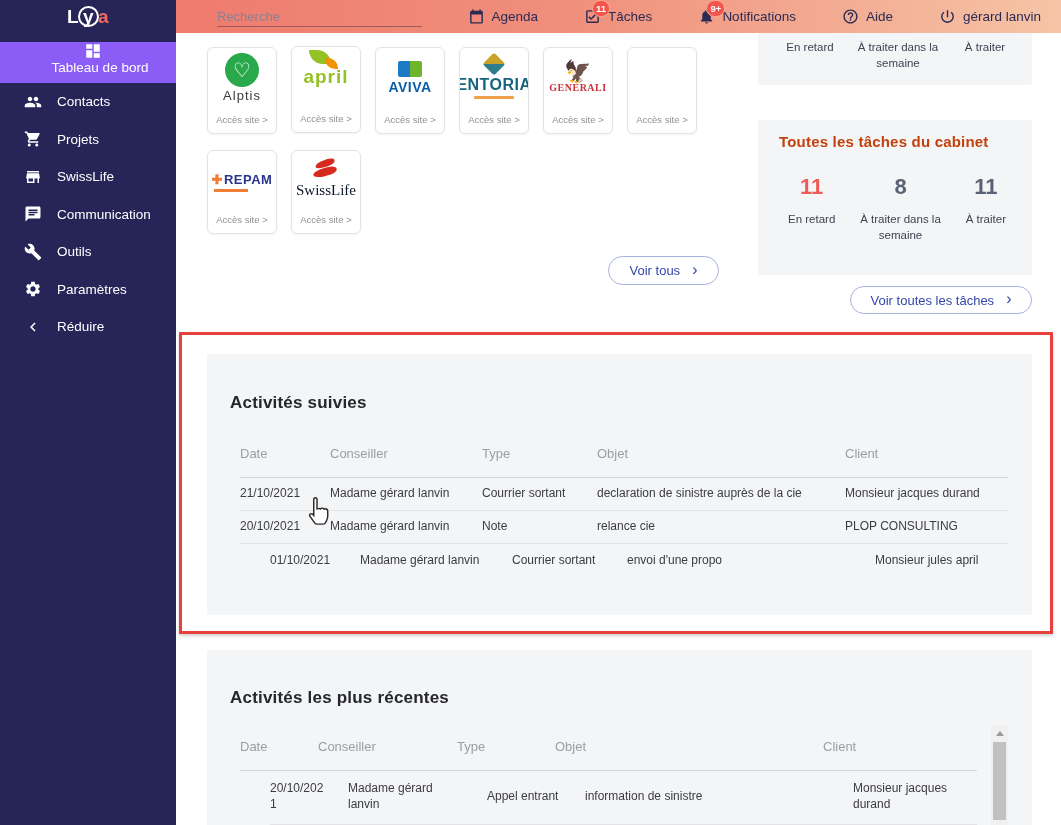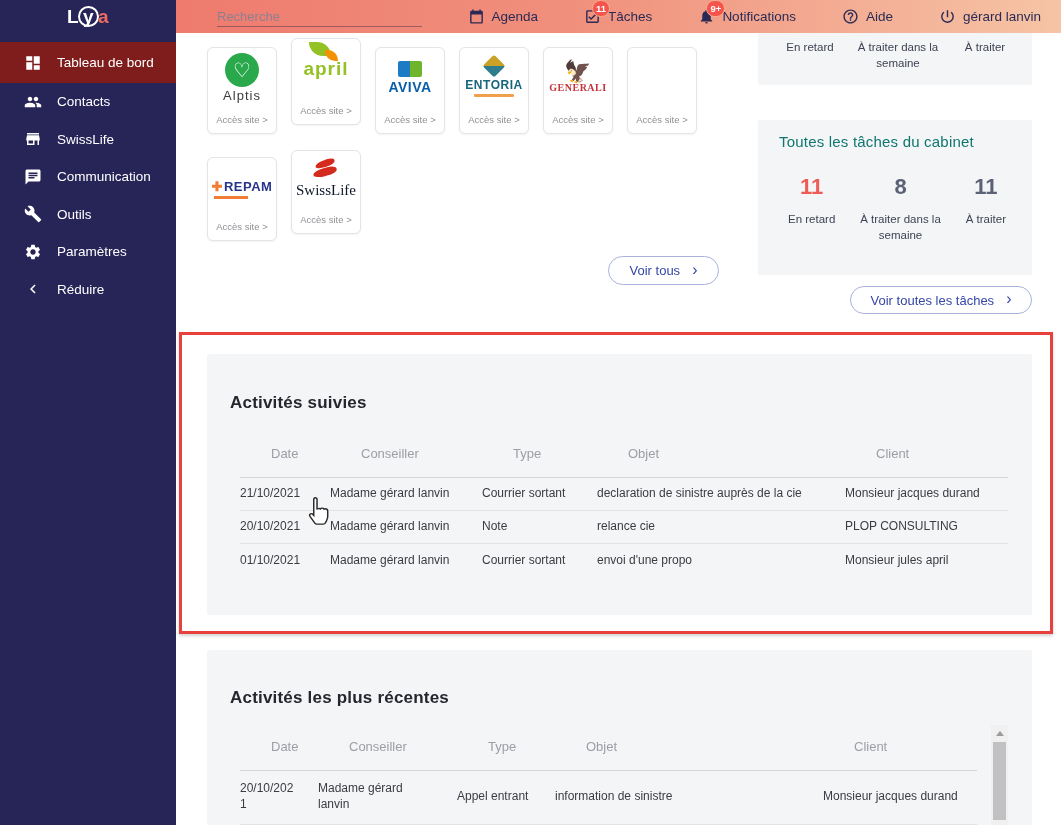--- a/index.html
+++ b/index.html
@@ -9,21 +9,21 @@
 
   
   .sidebar { position:absolute; left:0; top:0; width:176px; height:825px; background:#272457; z-index:5; }
   .logo-block { height:33px; display:flex; align-items:center; justify-content:center; }
   .logo { display:flex; align-items:center; font-size:19px; font-weight:700; letter-spacing:.5px; }
   .logo .l1 { color:#fff; }
   .logo .ycirc { width:21px; height:21px; border:2px solid #fff; border-radius:50%; display:flex; align-items:center; justify-content:center; color:#fff; margin:0 -1px; }
   .logo .l3 { color:#ef6a5f; }
   .nav { margin-top:9px; }
   .nav-item { display:flex; align-items:center; height:37.5px; padding-left:24px; color:#fff; font-size:13.5px; cursor:pointer; }
-  .nav-item.active { background:#7f1d1d; height:41px; }
+  .nav-item.active { background:#8b5cf6; height:41px;flex-direction:column; }
   .nav-item .nicon { width:18px; height:18px; margin-right:15px; flex:0 0 18px; display:flex; }
   .nav-item .nicon svg { width:18px; height:18px; fill:#fff; }
 
   
   .header { position:absolute; left:176px; top:0; width:885px; height:33px;
             background:linear-gradient(90deg,#ee7b6e 0%, #f0907c 45%, #f6c4a6 100%);
             display:flex; align-items:center; z-index:4; }
   .search-wrap { margin-left:41px; width:205px; }
   .search-input { width:100%; background:transparent; border:none; border-bottom:1px solid rgba(60,40,70,.45);
                   font-size:13px; color:#3b3658; padding:2px 0; outline:none; font-family:"Liberation Sans",sans-serif;}
@@ -44,21 +44,21 @@
   .lg-alptis-circle { width:34px; height:34px; border-radius:50%; background:#2aa94c; color:#fff; font-size:20px; display:flex; align-items:center; justify-content:center; }
   .lg-alptis-text { font-size:13px; color:#3a3a3a; letter-spacing:1px; margin-top:1px; }
   .lg-april { color:#94c123; font-size:19px; font-weight:700; letter-spacing:1px; position:relative; }
   .lg-april .leaf { position:absolute; top:-16px; left:6px; width:22px; height:14px; background:#94c123; border-radius:0 14px 0 14px; }
   .lg-april .leaf2 { position:absolute; top:-8px; left:22px; width:13px; height:11px; background:#f39200; border-radius:0 10px 0 10px; }
   .lg-aviva-flag { display:flex; margin-bottom:2px; }
   .lg-aviva-flag i { width:12px; height:16px; background:#1d7ac4; border-radius:2px 0 0 2px; }
   .lg-aviva-flag i+i { background:#6fb52c; border-radius:0 2px 2px 0; }
   .lg-aviva-text { color:#0a5ea8; font-weight:800; font-size:14px; letter-spacing:.5px; }
   .lg-cube { width:16px; height:16px; background:linear-gradient(135deg,#c9a227 50%,#2e7d8c 50%); transform:rotate(45deg); margin-bottom:4px; border-radius:2px; }
-  .lg-entoria-text { color:#17657d; font-weight:800; font-size:12px; letter-spacing:.5px; }
+  .lg-entoria-text { color:#17657d; font-weight:800; font-size:16px; letter-spacing:.5px; }
   .lg-entoria-sub { width:40px; height:3px; background:#f0a04b; margin-top:2px; border-radius:1px; }
   .lg-generali-emblem { color:#c5333c; font-size:22px; line-height:20px; }
   .lg-generali-text { color:#c5333c; font-size:10px; font-weight:700; font-family:"Liberation Serif",serif; letter-spacing:.5px; }
   .lg-henner { width:52px; height:52px; background:#1b3f8f; border-radius:2px; display:flex; align-items:flex-end; justify-content:center; padding-bottom:8px; }
   .lg-henner span { color:#fff; font-size:11px; font-weight:700; }
   .lg-repam { color:#27348b; font-weight:800; font-size:13px; letter-spacing:.5px; position:relative; }
   .lg-repam .plus { color:#f07d36; margin-right:1px; }
   .lg-repam .bar { position:absolute; left:2px; bottom:-5px; width:34px; height:3px; background:#f07d36; }
   .lg-swoosh { width:26px; height:18px; position:relative; margin-bottom:4px; }
   .lg-swoosh i { position:absolute; background:#d52b1e; border-radius:60% 40% 50% 50%; }
@@ -68,40 +68,40 @@
 
   
   .pill-btn { position:absolute; background:#fff; border:1px solid #a9b1dd; border-radius:16px; color:#3546a8;
               font-size:13px; display:flex; align-items:center; justify-content:center; gap:12px; cursor:pointer; }
   .pill-btn .chev { font-size:16px; line-height:1; margin-top:-2px; }
 
   
   .gray-card { position:absolute; background:#f4f5f7; border-radius:2px; }
   .cut-card-labels { display:flex; justify-content:space-between; padding:7px 18px 0 22px; }
   .cut-lbl { font-size:11.5px; color:#3e4354; text-align:center; line-height:1.35; }
-  .panel-title { font-size:15px; font-weight:400; color:#0f766e; letter-spacing:.2px; }
+  .panel-title { font-size:15px; font-weight:700; color:#c2410c; letter-spacing:.2px; }
   .stats-row { display:flex; justify-content:space-between; padding:0 26px 0 30px; margin-top:24px; }
   .stat { display:flex; flex-direction:column; align-items:center; max-width:92px; }
   .stat-val { font-size:22px; font-weight:700; }
   .stat-val.red { color:#ee5a55; }
   .stat-val.slate { color:#5b6275; }
   .stat-lbl { font-size:11.5px; color:#3e4354; text-align:center; margin-top:12px; line-height:1.35; }
 
   
   .annotation-rect { position:absolute; left:179px; top:332px; width:874px; height:302px;
                      border:3px solid #e8413c; background:transparent; z-index:3; pointer-events:none;
                      box-shadow:0 2px 3px rgba(0,0,0,.18); }
 
   
   .section-title { font-size:17px; font-weight:700; color:#26262e; letter-spacing:.2px; }
   .tbl-head { display:grid; color:#9d9da6; font-size:13px; }
-  .tbl-head > div { padding-right:10px;margin-left:31px; }
+  .tbl-head > div { padding-right:10px; }
   .tbl-sep { height:1px; background:#d5d5da; }
   .tbl-row { display:grid; align-items:center; color:#3b3b42; font-size:12px; border-bottom:1px solid #e2e2e7; }
-  .tbl-row:last-child { border-bottom:none; }
+  .tbl-row:last-child { border-bottom:none;margin-left:30px; }
   .tbl-row > div { padding-right:14px; line-height:1.3; }
   .cols-a { grid-template-columns:90px 152px 115px 248px 1fr; }
   .cols-b { grid-template-columns:78px 139px 98px 268px 1fr; }
   .row-a { height:33px; }
   .row-b { padding:10px 0 12px; border-bottom:1px solid #e2e2e7 !important; }
   .break { word-break:break-all; }
 
   
   .vscroll { position:absolute; left:991px; top:725px; width:17px; height:100px; background:#f0f0f1; }
   .vscroll .up { height:16px; display:flex; align-items:center; justify-content:center; }
@@ -139,20 +139,28 @@
         <span class="nicon">
             <svg viewBox="0 0 24 24">
               <path d="M16 11c1.66 0 2.99-1.34 2.99-3S17.66 5 16 5c-1.66 0-3 1.34-3 3s1.34 3 3 3zm-8 0c1.66 0 2.99-1.34 2.99-3S9.66 5 8 5C6.34 5 5 6.34 5 8s1.34 3 3 3zm0 2c-2.33 0-7 1.17-7 3.5V19h14v-2.5c0-2.33-4.67-3.5-7-3.5zm8 0c-.29 0-.62.02-.97.05 1.16.84 1.97 1.97 1.97 3.45V19h6v-2.5c0-2.33-4.67-3.5-7-3.5z"></path>
             </svg>
           </span>
         <span>Contacts</span>
       </div>
       <div class="nav-item">
         <span class="nicon">
             <svg viewBox="0 0 24 24">
+              <path d="M7 18c-1.1 0-1.99.9-1.99 2S5.9 22 7 22s2-.9 2-2-.9-2-2-2zM1 2v2h2l3.6 7.59-1.35 2.45c-.16.28-.25.61-.25.96 0 1.1.9 2 2 2h12v-2H7.42c-.14 0-.25-.11-.25-.25l.03-.12.9-1.63h7.45c.75 0 1.41-.41 1.75-1.03l3.58-6.49c.08-.14.12-.31.12-.48 0-.55-.45-1-1-1H5.21l-.94-2H1zm16 16c-1.1 0-1.99.9-1.99 2s.89 2 1.99 2 2-.9 2-2-.9-2-2-2z"></path>
+            </svg>
+          </span>
+        <span>Projets</span>
+      </div>
+      <div class="nav-item">
+        <span class="nicon">
+            <svg viewBox="0 0 24 24">
               <path d="M20 4H4v2h16V4zm1 10v-2l-1-5H4l-1 5v2h1v6h10v-6h4v6h2v-6h1zm-9 4H6v-4h6v4z"></path>
             </svg>
           </span>
         <span>SwissLife</span>
       </div>
       <div class="nav-item">
         <span class="nicon">
             <svg viewBox="0 0 24 24">
               <path d="M20 2H4c-1.1 0-2 .9-2 2v18l4-4h14c1.1 0 2-.9 2-2V4c0-1.1-.9-2-2-2zM6 9h12v2H6V9zm8 5H6v-2h8v2zm4-6H6V6h12v2z"></path>
             </svg>
@@ -226,21 +234,21 @@
     </div>
   </div>
 
   <div class="partner-card" style="left:207px;top:47px;height:87px">
     <div class="p-logo">
         <div class="lg-alptis-circle">♡</div>
       <div class="lg-alptis-text">Alptis</div>
       </div>
     <div class="acces">Accès site &gt;</div>
   </div>
-  <div class="partner-card" style="left:291px;top:38px;height:87px">
+  <div class="partner-card" style="left:291px;top:46px;height:87px">
     <div class="p-logo">
         <div class="lg-april"><i class="leaf"></i><i class="leaf2"></i><span>april</span></div>
       </div>
     <div class="acces">Accès site &gt;</div>
   </div>
   <div class="partner-card" style="left:375px;top:47px;height:87px">
     <div class="p-logo">
         <div class="lg-aviva-flag">
           <i></i>
           <i></i>
@@ -260,21 +268,21 @@
   <div class="partner-card" style="left:543px;top:47px;height:87px">
     <div class="p-logo">
         <div class="lg-generali-emblem">🦅</div>
       <div class="lg-generali-text">GENERALI</div>
       </div>
     <div class="acces">Accès site &gt;</div>
   </div>
   <div class="partner-card" style="left:627px;top:47px;height:87px">
     <div class="acces">Accès site &gt;</div>
   </div>
-  <div class="partner-card" style="left:207px;top:157px;height:84px">
+  <div class="partner-card" style="left:207px;top:150px;height:84px">
     <div class="p-logo">
         <div class="lg-repam"><span class="plus">✚</span><span>REPAM</span><i class="bar"></i></div>
       </div>
     <div class="acces">Accès site &gt;</div>
   </div>
   <div class="partner-card" style="left:291px;top:150px;height:84px">
     <div class="p-logo">
         <div class="lg-swoosh">
           <i></i>
           <i></i>

